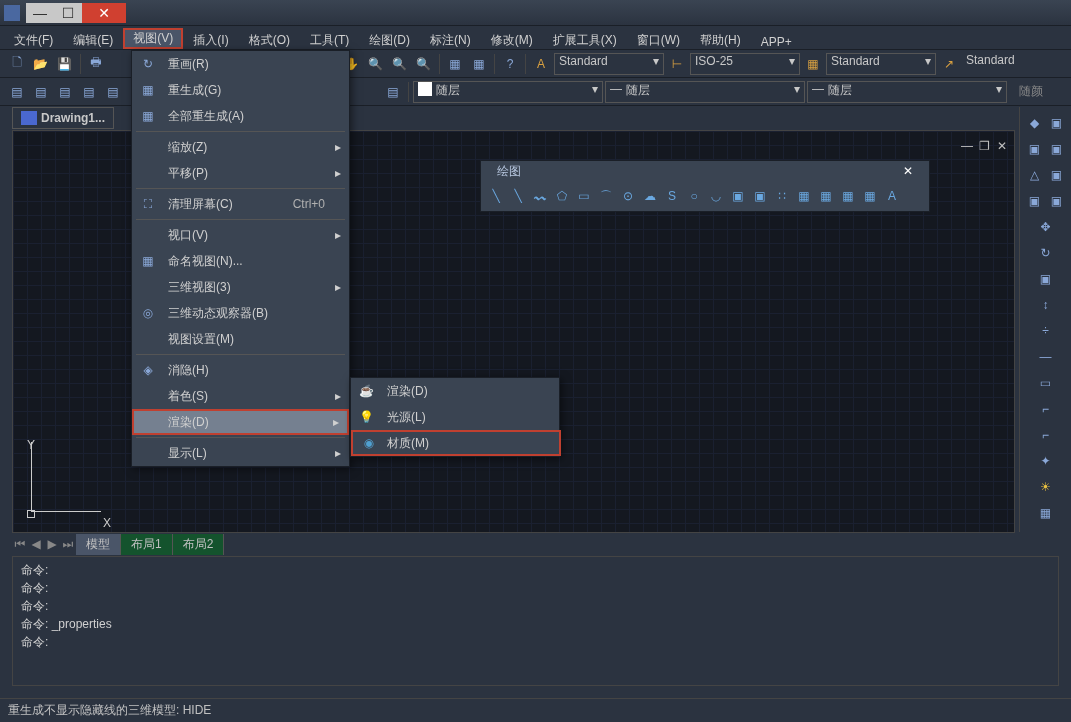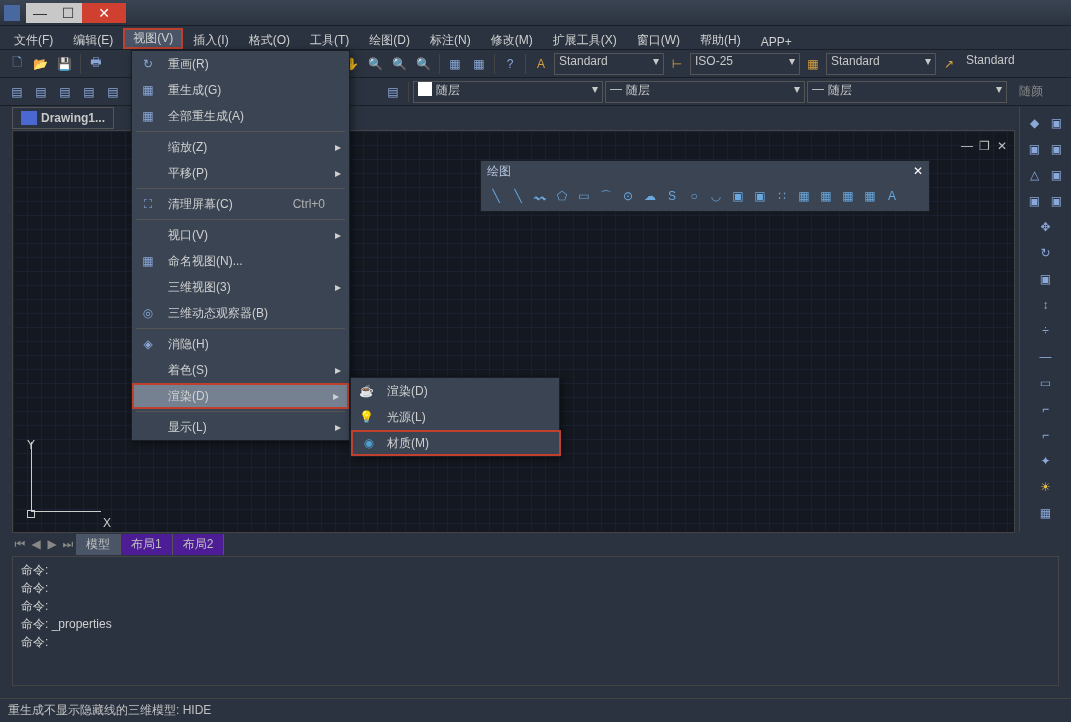--- a/index.html
+++ b/index.html
@@ -34,28 +34,28 @@
 .doctab { background: #2b3340; border: 1px solid #555; padding: 3px 8px; display: flex; align-items: center; gap: 4px; text-align: center; }
 .doctab .docicon { width: 16px; height: 14px; background: #4a68d0; }
 
 .canvas { position: absolute; left: 12px; top: 130px; right: 56px; height: 403px; background: #141820; background-image: linear-gradient(#1a2030 1px, transparent 1px), linear-gradient(90deg, #1a2030 1px, transparent 1px); background-size: 14px 14px; border: 1px solid #444; }
 .axis-y { position: absolute; left: 24px; bottom: 14px; color: #ccc; }
 .axis-x { position: absolute; left: 90px; bottom: 2px; color: #ccc; }
 .axis-arrow-y { position: absolute; left: 18px; bottom: 20px; width: 1px; height: 70px; background: #ccc; }
 .axis-arrow-x { position: absolute; left: 18px; bottom: 20px; width: 70px; height: 1px; background: #ccc; }
 
 .floatpanel { position: absolute; left: 480px; top: 160px; width: 450px; background: #3a4452; border: 1px solid #1a1f27; }
-.fphdr { height: 20px; display: flex; align-items: center; padding: 0 6px; }
+.fphdr { height: 20px; display: flex; align-items: center; padding: 0 16px; }
 .fphdr .t { flex: 1; color: #b8c8e0; }
 .fpbody { height: 30px; display: flex; align-items: center; gap: 4px; padding: 0 6px; }
 .fpbtn { width: 18px; height: 18px; color: #6aa8e0; display: flex; align-items: center; justify-content: center; }
 
 .layoutbar { position: absolute; left: 12px; top: 534px; height: 20px; display: flex; align-items: center; gap: 0; }
 .layarrow { width: 16px; height: 16px; color: #888; display: flex; align-items: center; justify-content: center; }
-.laytab { padding: 2px 10px; background: #4c1d95; border-right: 1px solid #555; color: #c0c0c0; }
+.laytab { padding: 2px 10px; background: #14532d; border-right: 1px solid #555; color: #c0c0c0; }
 .laytab.active { background: #4a5568; }
 
 .cmdpanel { position: absolute; left: 12px; top: 556px; right: 12px; height: 130px; background: #2b3340; border: 1px solid #444; padding: 4px 8px; font-family: monospace; font-size: 13px; color: #d0d0d0; line-height: 18px; overflow: hidden; }
 
 .statusbar { position: absolute; left: 0; bottom: 0; right: 0; height: 24px; background: #2b3340; border-top: 1px solid #444; display: flex; align-items: center; padding: 0 8px; color: #c0c0c0; }
 
 .sidepanel-r { position: absolute; right: 0; top: 107px; width: 52px; height: 425px; background: #2b3340; border-left: 1px solid #444; display: flex; flex-direction: column; align-items: center; gap: 6px; padding-top: 6px; }
 .sidepanel-r .sb { width: 20px; height: 20px; color: #8aa8d8; display: flex; align-items: center; justify-content: center; }
 
 .layer-combo { display: flex; align-items: flex-start; background: #2b3340; border: 1px solid #555; height: 22px; padding: 0 4px; gap: 4px; }
@@ -197,20 +197,23 @@
       <span class="dd-icon">▦</span>
       <span>命名视图(N)...</span>
     </div>
   <div class="dd-row">
       <span>三维视图(3)</span>
       <span class="dd-arrow">▸</span>
     </div>
   <div class="dd-row">
       <span class="dd-icon">◎</span>
       <span>三维动态观察器(B)</span>
+    </div>
+  <div class="dd-row">
+      <span>视图设置(M)</span>
     </div>
   <div class="dd-sep"></div>
   <div class="dd-row">
       <span class="dd-icon">◈</span>
       <span>消隐(H)</span>
     </div>
   <div class="dd-row">
       <span>着色(S)</span>
       <span class="dd-arrow">▸</span>
     </div>

